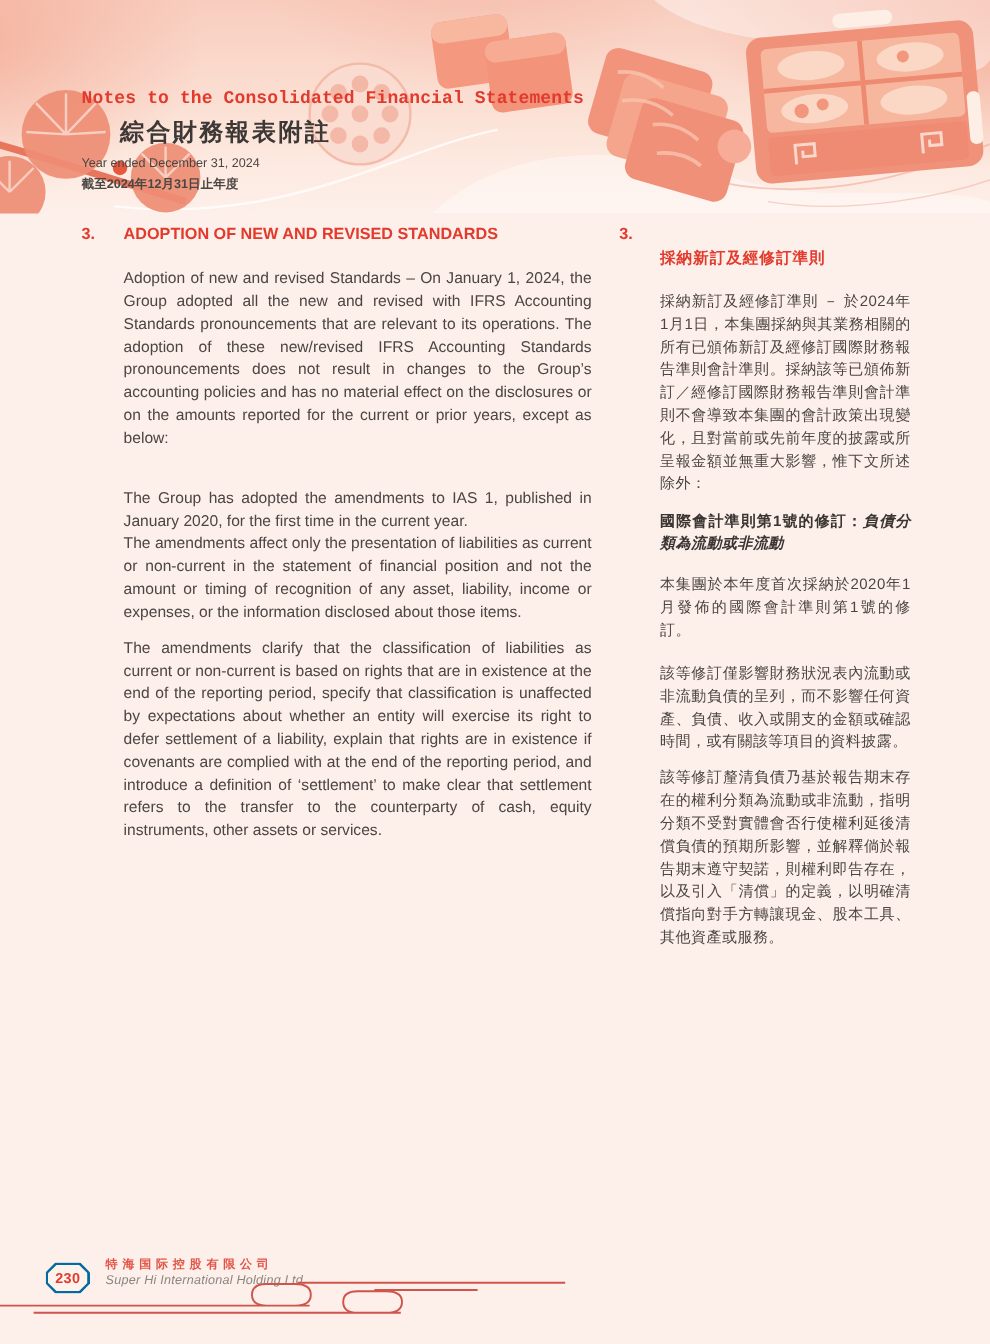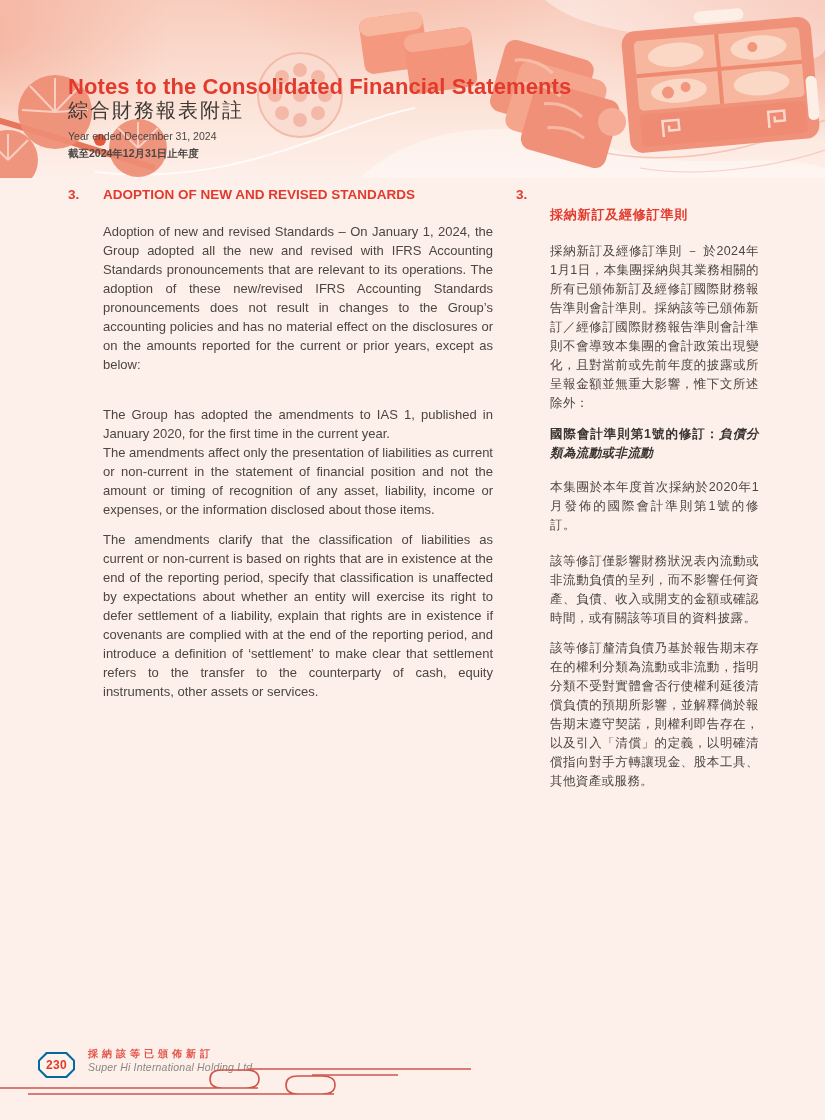--- a/index.html
+++ b/index.html
@@ -14,22 +14,22 @@
   .banner{
     position:absolute;top:0;left:0;width:825px;height:178px;overflow:hidden;
     background:
       radial-gradient(420px 220px at 103% 0%, rgba(242,153,128,.75) 0%, rgba(242,153,128,0) 65%),
       radial-gradient(340px 220px at -4% 20%, rgba(244,170,148,.8) 0%, rgba(244,170,148,0) 60%),
       radial-gradient(300px 200px at 48% -30%, rgba(246,180,160,.7) 0%, rgba(246,180,160,0) 65%),
       linear-gradient(180deg,#f8cdbe 0%,#fbdfd3 48%,#fdeae1 78%,#fdefe9 100%);
   }
   .banner svg{position:absolute;top:0;left:0;}
   .hd{position:absolute;left:68px;}
-  .hd-title-en{top:74px;font-size:22px;font-weight:bold;color:#e23a2d;letter-spacing:.1px;}
-  .hd-title-zh{top:97px;font-size:20px;font-weight:normal;color:#3d3835;letter-spacing:2px;}
+  .hd-title-en{top:74px;font-size:15px;font-weight:bold;color:#e23a2d;letter-spacing:.1px;font-family:Liberation Mono, monospace;}
+  .hd-title-zh{top:97px;font-size:20px;font-weight:bold;color:#3d3835;letter-spacing:2px;margin-left:32px;}
   .hd-sub{font-size:10.5px;color:#4b4643;}
   .hd-sub-en{top:130px;}
   .hd-sub-zh{top:147px;font-weight:bold;}
   
   .content{position:absolute;top:185px;left:68px;display:flex;}
   .col-num{font-size:13.5px;font-weight:bold;line-height:19px;}
   .col-num.red{color:#e23a2d;}
   .num-l{width:35px;}
   .num-r{width:34px;margin-left:23px;}
   .body-l{width:390px;}
@@ -174,21 +174,21 @@
       <p class="mb-f">本集團於本年度首次採納於2020年1月發佈的國際會計準則第1號的修訂。</p>
       <p class="mb-d">該等修訂僅影響財務狀況表內流動或非流動負債的呈列，而不影響任何資產、負債、收入或開支的金額或確認時間，或有關該等項目的資料披露。</p>
       <p>該等修訂釐清負債乃基於報告期末存在的權利分類為流動或非流動，指明分類不受對實體會否行使權利延後清償負債的預期所影響，並解釋倘於報告期末遵守契諾，則權利即告存在，以及引入「清償」的定義，以明確清償指向對手方轉讓現金、股本工具、其他資產或服務。</p>
     </div>
 
   </div>
 
   <div class="badge">
     <div class="badge-inner">230</div>
   </div>
-  <div class="company-zh">採納該等已頒佈新訂</div>
+  <div class="company-zh">特海国际控股有限公司</div>
   <div class="company-en">Super Hi International Holding Ltd.</div>
 
   <svg class="cloud" width="825" height="50" viewBox="0 0 825 50">
     <g fill="none" stroke="#d0544b" stroke-width="1.6">
       <path d="M0 32 H246 Q259 32 259 23 Q259 14 246 14 H222 Q210 14 210 23 Q210 32 222 32 H258"></path>
       <path d="M248 13 H471"></path>
       <path d="M28 38 H322 Q335 38 335 29 Q335 20 322 20 H298 Q286 20 286 29 Q286 38 298 38 H334"></path>
       <path d="M312 19 H398"></path>
     </g>
   </svg>

